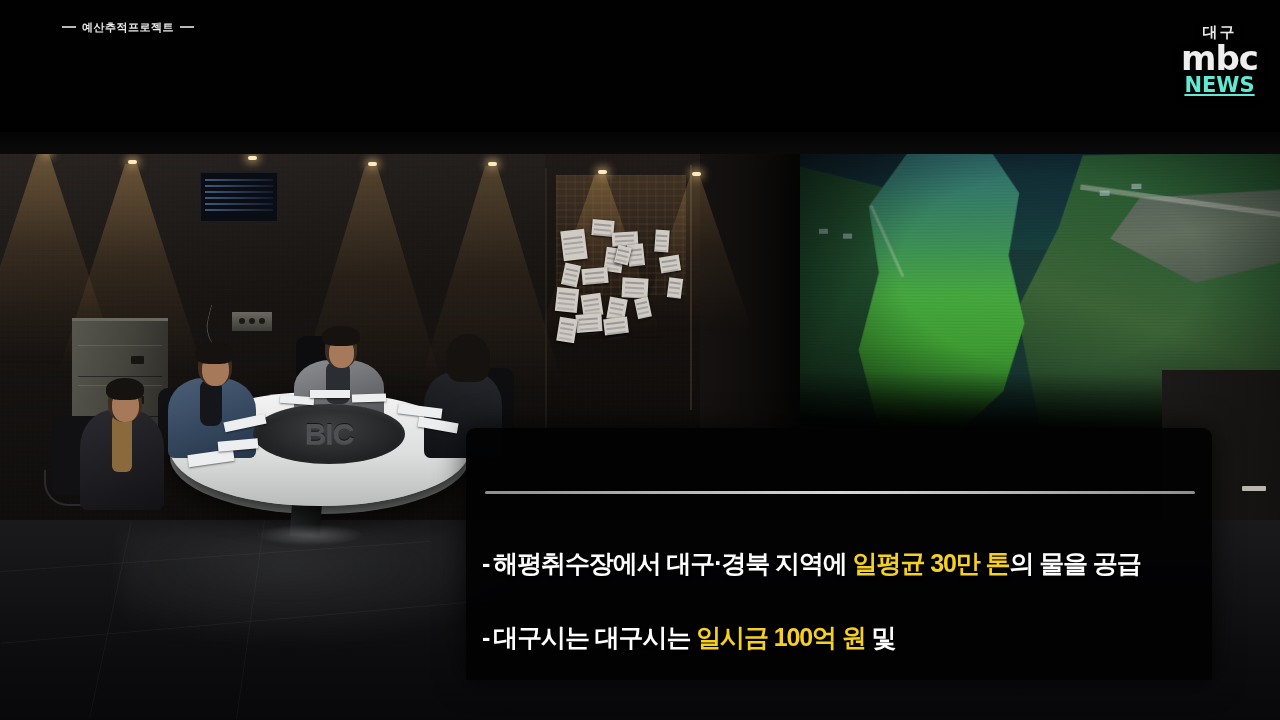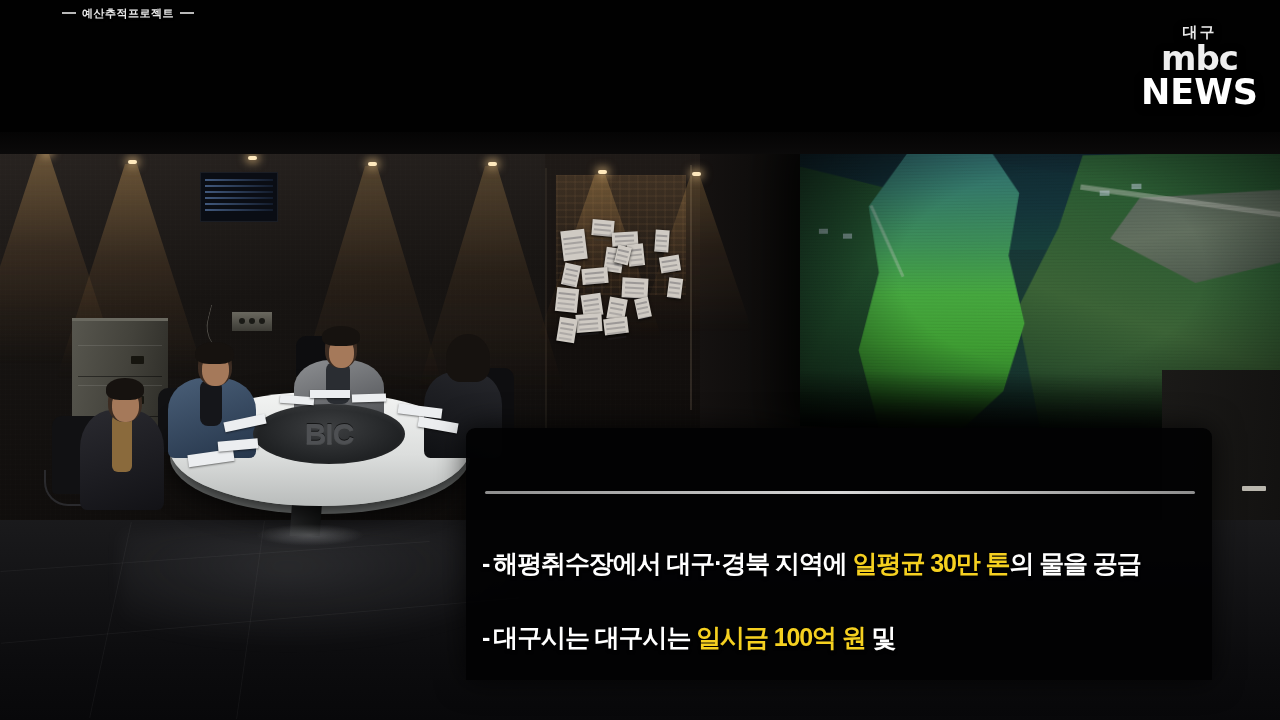--- a/index.html
+++ b/index.html
@@ -368,21 +368,21 @@
   .chair-arm {
     position: absolute;
     border: 2px solid #2a2a2d;
     border-radius: 14px;
     z-index: 7;
   }
 
   
   .brand {
     position: absolute;
-    left: 56px; top: 6px;
+    left: 56px; top: 20px;
     z-index: 30;
   }
   .brand-kicker {
     display: flex; align-items: center; gap: 6px;
     height: 14px;
     margin-left: 6px;
   }
   .brand-kicker .dash {
     width: 14px; height: 2px; background: #b9b9b9;
   }
@@ -441,26 +441,27 @@
     font-family: "DejaVu Sans", sans-serif;
     font-size: 34px;
     font-weight: 700;
     color: #eeeeee;
     letter-spacing: -1px;
     line-height: 1.02;
     margin-top: 2px;
   }
   .netlogo-news {
     font-family: "DejaVu Sans", sans-serif;
-    font-size: 35px;
-    font-weight: 700;
-    color: #ffffff;
+    font-size: 21px;
+    font-weight: 700;
+    color: #5eead4;
     letter-spacing: 0px;
     line-height: 1;
     margin-top: -1px;
+    text-decoration: underline;
   }
 
   
   .caption {
     position: absolute;
     left: 466px; top: 428px;
     width: 746px; height: 252px;
     background: rgba(2,2,3,.955);
     border-radius: 9px 9px 0 0;
     z-index: 40;

